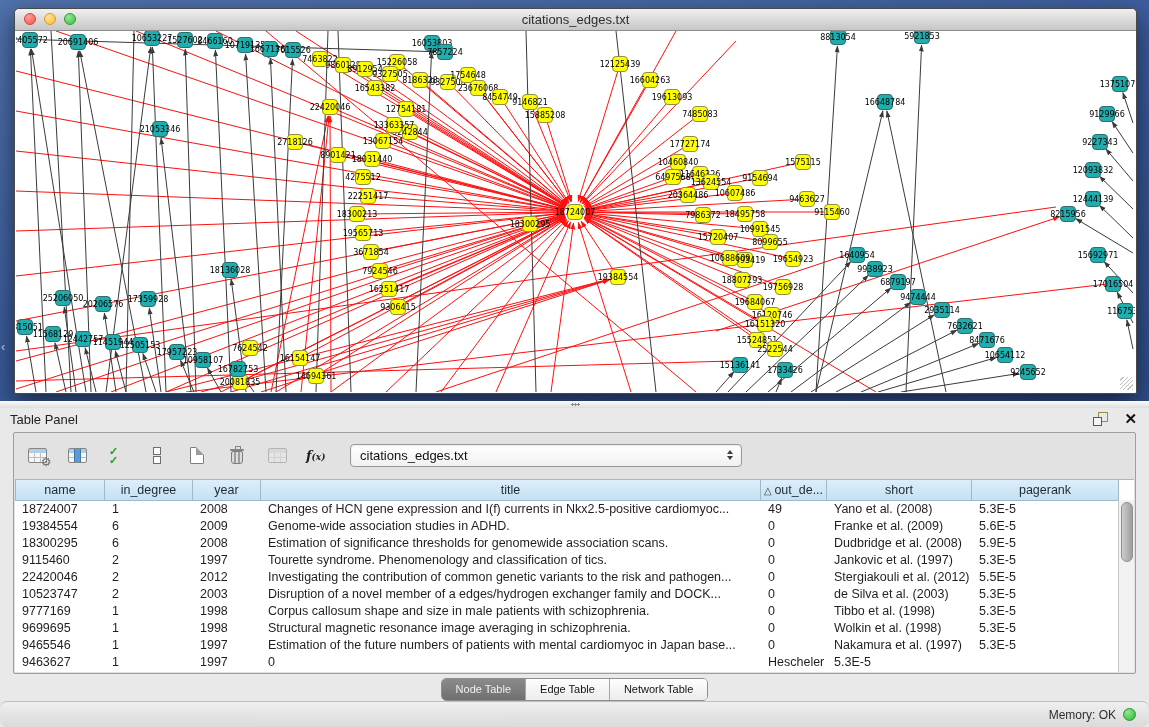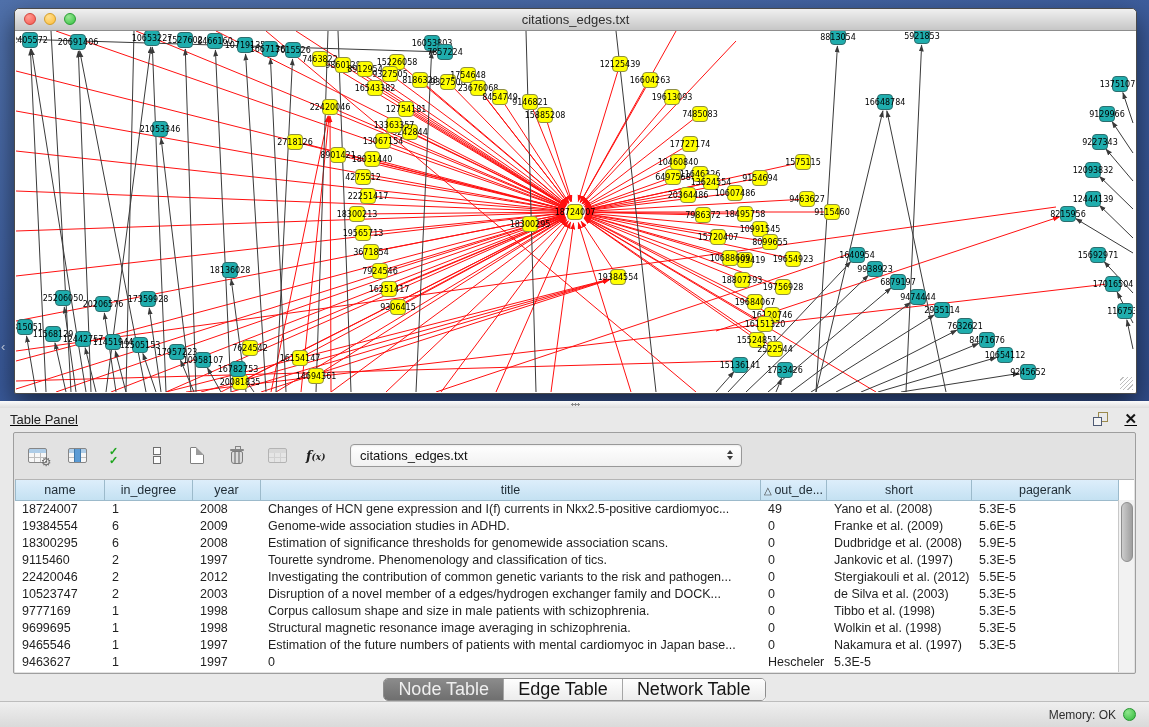--- a/index.html
+++ b/index.html
@@ -25,21 +25,21 @@
   .corner-grip{position:absolute;right:2px;bottom:2px;width:13px;height:13px;
     background:repeating-linear-gradient(135deg,transparent 0 2px,#b0b0b0 2px 3px);opacity:.8;}
 
   
   .splitter{position:absolute;top:401px;left:0;width:100%;height:7px;
     background:linear-gradient(#fbfbfb,#dedede);border-bottom:1px solid #c2c2c2;}
   .splitter .dots{position:absolute;left:571px;top:2px;width:9px;height:3px;
     background:radial-gradient(circle,#8a8a8a 1px,transparent 1.2px) 0 0/3px 3px;}
 
   
-  .table-panel{position:absolute;top:408px;left:0;right:0;bottom:0;background:#e9e9e9;text-decoration:underline;}
+  .table-panel{position:absolute;top:408px;left:0;right:0;bottom:0;background:#e9e9e9;}
   .tp-header{height:22px;display:flex;align-items:center;padding:0 12px 0 10px;font-size:13px;color:#222;}
   .tp-header .spacer{flex:1;}
   .float-ic{position:relative;width:15px;height:14px;margin-right:16px;cursor:pointer;}
   .float-ic::before{content:"";position:absolute;right:0;top:0;width:8px;height:8px;border:1px solid #9b8a4c;}
   .float-ic::after{content:"";position:absolute;left:0;bottom:0;width:7px;height:7px;border:1px solid #4e5a74;background:#f4f4f4;}
   .close-ic{font-size:15px;font-weight:bold;color:#141414;line-height:14px;cursor:pointer;}
 
   .panel-box{position:absolute;left:13px;right:13px;top:24px;height:240px;
     border:1px solid #9e9e9e;border-radius:2px;background:#e2e2e2;}
   .toolbar{height:45px;display:flex;align-items:center;padding:0 10px;gap:14px;}
@@ -92,28 +92,28 @@
   .tr{cursor:default;}
   .td{height:17px;line-height:17px;font-size:12.5px;color:#1f1f1f;padding-left:7px;
     overflow:hidden;white-space:nowrap;}
   .vscroll{position:absolute;right:0;top:20px;bottom:0;width:15px;background:#f2f2f2;border-left:1px solid #c8c8c8;}
   .vthumb{position:absolute;left:2px;top:2px;width:10px;height:58px;border-radius:6px;
     background:linear-gradient(90deg,#cdcdcd,#9e9e9e);border:1px solid #8e8e8e;cursor:pointer;}
 
   .tabs-bar{position:absolute;left:0;right:0;top:268px;height:26px;display:flex;align-items:center;justify-content:center;}
   .seg-ctl{display:flex;border:1px solid #8e8e8e;border-radius:5px;overflow:hidden;background:#fdfdfd;
     box-shadow:0 1px 1px rgba(255,255,255,.8);}
-  .seg{padding:2px 14px;font-size:18px;color:#141414;background:linear-gradient(#fefefe,#ececec);
+  .seg{padding:2px 14px;font-size:11px;color:#141414;background:linear-gradient(#fefefe,#ececec);
     border-left:1px solid #a5a5a5;cursor:pointer;line-height:17px;}
   .seg:first-child{border-left:none;}
   .seg.sel{background:linear-gradient(#8b8b8b,#6f6f6f);color:#efefef;}
 
   .status-bar{position:absolute;left:0;right:0;bottom:0;height:25px;border-top:1px solid #bdbdbd;
     background:linear-gradient(#efefef,#dadada);display:flex;align-items:center;justify-content:flex-end;
-    padding-right:13px;gap:7px;font-size:12px;color:#2e2e2e;}
+    padding-right:13px;gap:7px;font-size:12px;color:#2e2e2e;border-radius:7px;}
   .mem-dot{width:13px;height:13px;border-radius:50%;cursor:pointer;
     background:radial-gradient(circle at 35% 30%,#8fe78c,#2fb93a);border:1px solid #259330;box-sizing:border-box;}
 </style>
 </head>
 <body>
 
 <div class="desktop">
   <span class="edge-chevron">‹</span>
 
   <div class="mac-window">

